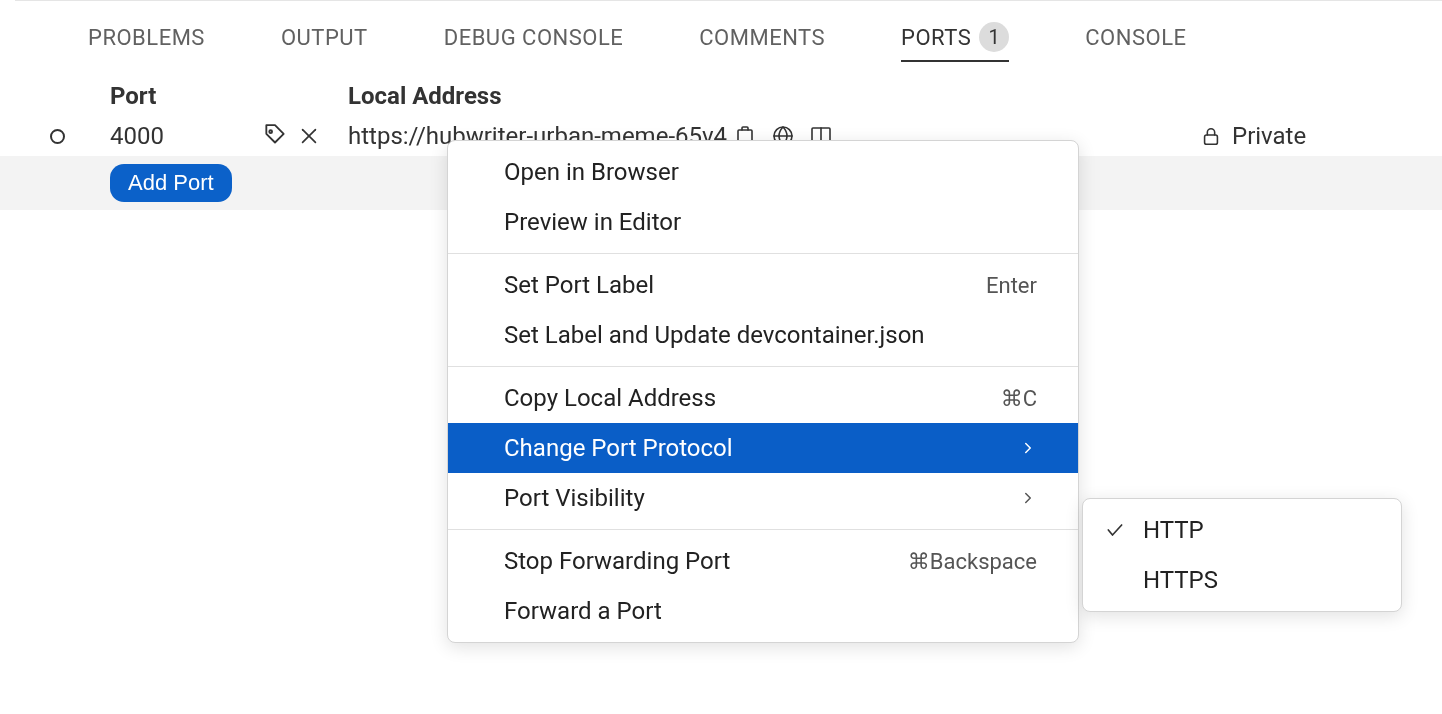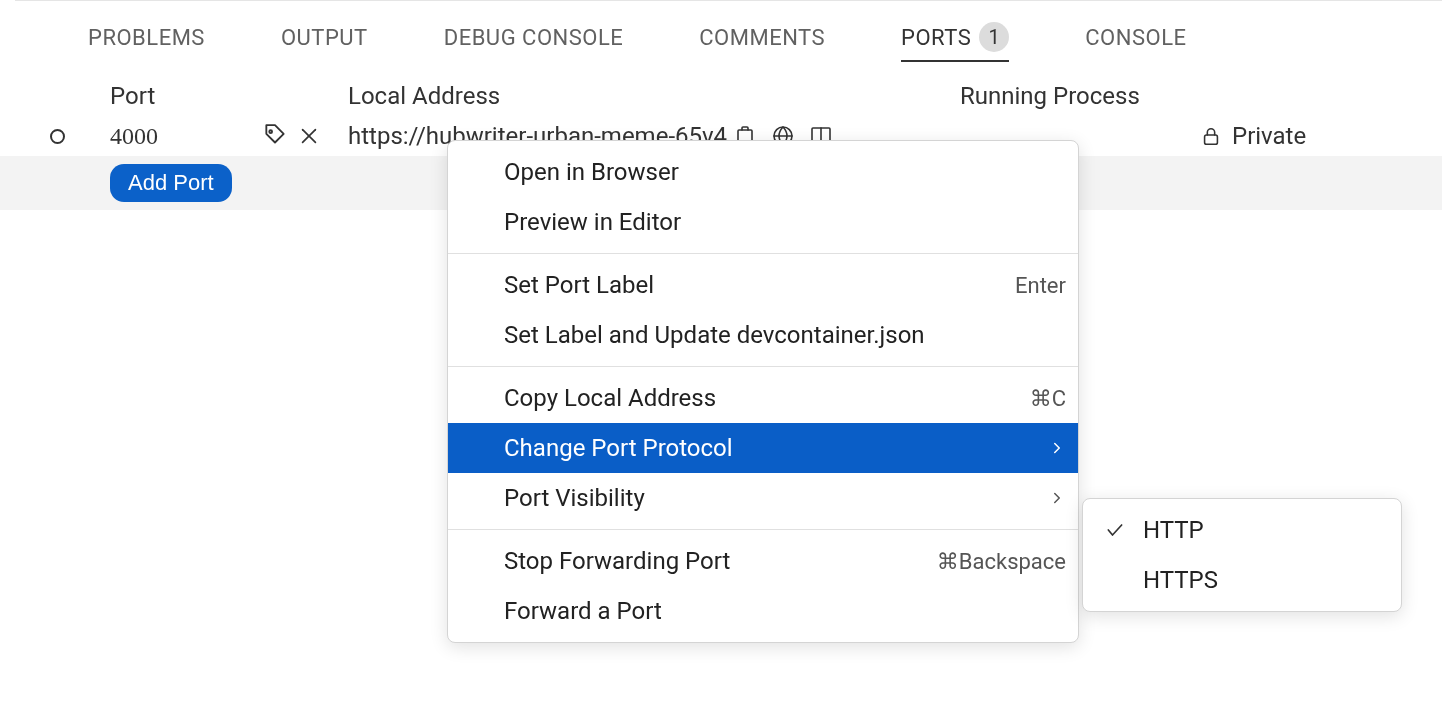--- a/index.html
+++ b/index.html
@@ -56,21 +56,21 @@
       height: 30px;
       display: inline-flex;
       align-items: center;
       justify-content: center;
       font-size: 20px;
     }
     
     .headers {
       display: flex;
       align-items: center;
-      font-weight: 400;
+      font-weight: 700;
       color: #333;
       padding: 6px 0 6px 50px;
       font-size: 24px;
     }
     .col-indicator { width: 60px; }
     .col-port { width: 238px; }
     .col-addr { width: 612px; }
     .col-proc { width: 240px; }
     .col-vis { flex: 1; }
     
@@ -91,21 +91,20 @@
       height: 15px;
       border: 2.5px solid #333;
       border-radius: 50%;
       display: inline-block;
     }
     .port-cell {
       display: flex;
       align-items: center;
       justify-content: space-between;
       padding-right: 28px;
-      font-family: Liberation Serif, serif;
     }
     .port-actions {
       display: flex;
       align-items: center;
       gap: 10px;
       color: #333;
     }
     .addr-cell {
       display: flex;
       align-items: center;
@@ -154,21 +153,21 @@
       border-radius: 8px;
       box-shadow: 0 4px 18px rgba(0,0,0,0.12);
       padding: 6px 0;
       font-size: 24px;
       color: #222;
     }
     .menu-item {
       display: flex;
       align-items: center;
       justify-content: space-between;
-      padding: 11px 12px 11px 56px;
+      padding: 11px 41px 11px 56px;
       cursor: pointer;
     }
     .menu-item.highlight {
       background: #0a5ec7;
       color: #fff;
     }
     .menu-sep {
       height: 1px;
       background: #e0e0e0;
       margin: 6px 0;
@@ -231,21 +230,20 @@
   </div>
   <div class="tab">
       <span>CONSOLE</span>
     </div>
 </div>
 
 <div class="headers">
   <div class="col-indicator"></div>
   <div class="col-port">Port</div>
   <div class="col-addr">Local Address</div>
-  <div class="col-proc">Running Process</div>
 </div>
 
 <div class="row">
   <div class="col-indicator">
     <span class="indicator-circle"></span>
   </div>
   <div class="col-port port-cell">
     <span>4000</span>
     <span class="port-actions">
       <span class="icon">

